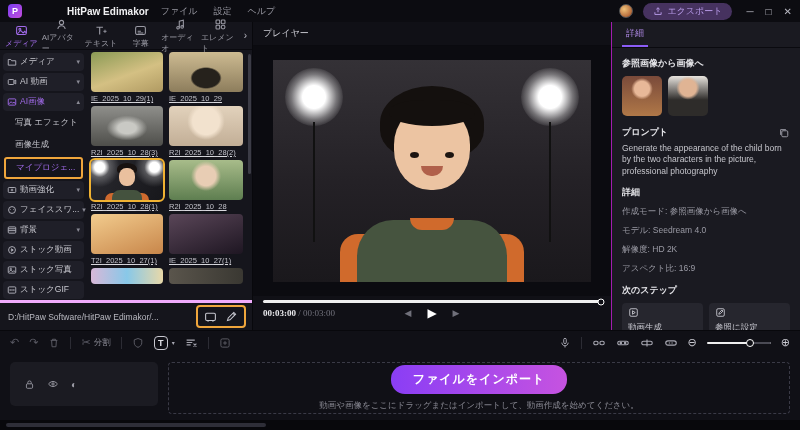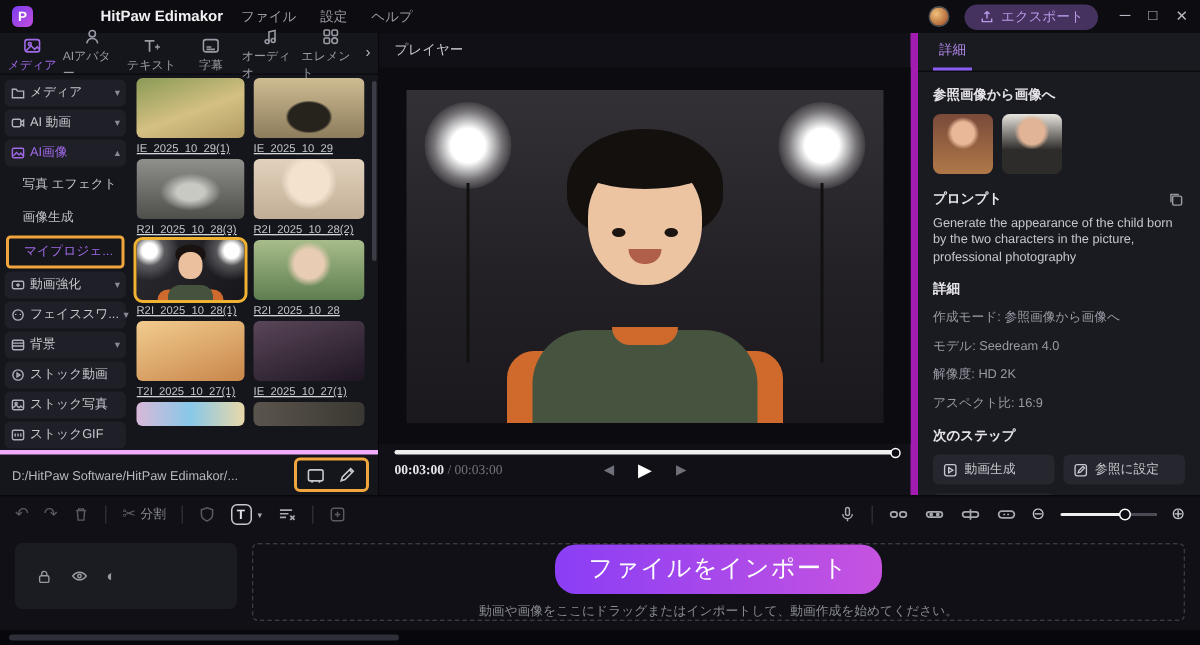--- a/index.html
+++ b/index.html
@@ -58,21 +58,21 @@
   .mini-hair { position:absolute; left:50%; top:22%; transform:translate(-50%,-50%); width:20px; height:12px; background:#181210; border-radius:50% 50% 40% 40%; }
   .mini-body { position:absolute; left:50%; bottom:-2px; transform:translateX(-50%); width:30px; height:12px; background:#44523e; border-radius:8px 8px 0 0; box-shadow:-8px 2px 0 -1px #cf6a2e, 8px 2px 0 -1px #cf6a2e; }
   .vscroll { position:absolute; right:1px; top:4px; width:3px; height:120px; background:#3c3c46; border-radius:2px; }
 
   .pathbar { height:30px; border-top:3px solid #f0abfc; display:flex; align-items:center; padding:0 6px 0 8px; gap:4px; }
   .path-text { flex:1; color:#b8b8c0; font-size:8.5px; white-space:nowrap; overflow:hidden; }
   .path-icons { display:flex; align-items:center; gap:8px; border:2px solid #f0a63c; border-radius:4px; padding:3px 6px; }
   .path-icons svg { stroke:#c8c8d0; }
 
   
-  .player { flex:1; background:#101016; display:flex; flex-direction:column; border-right:5px solid #a21caf; }
+  .player { flex:1; background:#101016; display:flex; flex-direction:column; border-right:1px solid #a21caf; }
   .player-head { height:24px; display:flex; align-items:center; padding:0 10px; color:#c8c8d0; font-size:9px; border-bottom:1px solid #0a0a0f; }
   .stage { flex:1; background:#0b0b10; display:flex; align-items:center; justify-content:center; }
   .photo { position:relative; width:318px; height:222px; background:linear-gradient(180deg,#343136,#242126 55%,#1a181c); overflow:hidden; }
   .glow { position:absolute; width:58px; height:58px; border-radius:50%; background:radial-gradient(circle,#ffffff 0 28%, rgba(255,255,255,.35) 55%, rgba(255,255,255,0) 75%); top:8px; }
   .glow.l { left:12px; } .glow.r { right:12px; }
   .stand { position:absolute; width:2px; height:120px; background:#111; top:62px; }
   .stand.l { left:40px; } .stand.r { right:40px; }
   .boy-hair { position:absolute; left:50%; top:26px; transform:translateX(-50%); width:104px; height:74px; background:#14100e; border-radius:52% 52% 42% 42%; }
   .boy-face { position:absolute; left:50%; top:46px; transform:translateX(-50%); width:76px; height:84px; background:#ecc4a2; border-radius:46% 46% 48% 48%; }
   .boy-bang { position:absolute; left:50%; top:40px; transform:translateX(-50%); width:86px; height:26px; background:#14100e; border-radius:50% 50% 60% 60%; }
@@ -102,21 +102,21 @@
   .det-h { color:#e4e4e8; font-size:9px; margin-top:9px; font-weight:bold; }
   .ref-row { display:flex; gap:6px; margin-top:6px; }
   .ref-img { width:40px; height:40px; border-radius:5px; }
   .ref-img.a { background:radial-gradient(circle at 50% 32%, #e8b898 0 22%, rgba(0,0,0,0) 32%),linear-gradient(180deg,#7a4a3a,#b07848); }
   .ref-img.b { background:radial-gradient(circle at 50% 30%, #e0b494 0 24%, rgba(0,0,0,0) 34%),linear-gradient(180deg,#e8e4de,#2e2c2a 60%); }
   .prompt-head { display:flex; align-items:center; justify-content:space-between; margin-top:10px; }
   .prompt-head svg { stroke:#9a9aa4; }
   .prompt-text { color:#c6c6cc; font-size:8.5px; line-height:1.35; margin-top:4px; }
   .field { color:#9a9aa4; font-size:8.5px; margin-top:7px; white-space:nowrap; }
   .btn-grid { display:grid; grid-template-columns:1fr 1fr; gap:6px; margin-top:6px; }
-  .d-btn { display:flex; align-items:center; gap:4px; background:#26262e; border-radius:4px; padding:4px 6px; color:#c8c8d0; font-size:8.5px; white-space:nowrap; }
+  .d-btn { display:flex; align-items:flex-start; gap:4px; background:#26262e; border-radius:4px; padding:4px 6px; color:#c8c8d0; font-size:8.5px; white-space:nowrap;flex-direction:column; }
   .d-btn svg { stroke:#c8c8d0; flex:0 0 auto; }
 
   
   .toolbar { height:24px; background:#101016; border-top:1px solid #08080c; display:flex; align-items:center; padding:0 10px; gap:10px; flex:0 0 auto; }
   .toolbar svg { stroke:#a8a8b2; }
   .tool { display:flex; align-items:center; gap:3px; color:#8a8a94; font-size:8.5px; }
   .tool .u { font-size:11px; color:#a8a8b2; }
   .tool.dim .u, .tool.dim svg { color:#5a5a64; stroke:#5a5a64; }
   .tsep { width:1px; height:12px; background:#2c2c34; }
   .t-box { width:14px; height:14px; border:1.2px solid #c8c8d0; border-radius:4px; display:flex; align-items:center; justify-content:center; color:#e0e0e6; font-size:9px; font-weight:bold; }
@@ -126,21 +126,21 @@
   .zoom-slider .zs-knob { position:absolute; left:68%; top:50%; transform:translate(-50%,-50%); width:8px; height:8px; background:#0e0e14; border:1.5px solid #fff; border-radius:50%; }
   .zs-rest { position:absolute; right:0; top:0; height:2px; width:30%; background:#4a4a54; border-radius:2px; }
   .zoom-btn { color:#c8c8d0; font-size:11px; }
 
   
   .timeline { height:66px; background:#101016; display:flex; padding:8px 10px 6px; gap:10px; flex:0 0 auto; }
   .track-head { width:148px; height:44px; background:#1b1b22; border-radius:5px; display:flex; align-items:center; gap:12px; padding-left:14px; }
   .track-head svg { stroke:#9a9aa4; }
   .track-head .u { color:#9a9aa4; font-size:10px; }
   .dropzone { flex:1; border:1px dashed #3a3a46; border-radius:4px; display:flex; flex-direction:column; align-items:center; justify-content:center; gap:6px; }
-  .import-btn { background:linear-gradient(90deg,#8a3ef5,#c653e0); color:#fff; font-size:16px; font-weight:normal; border-radius:14px; padding:6px 22px; letter-spacing:1px; }
+  .import-btn { background:linear-gradient(90deg,#8a3ef5,#c653e0); color:#fff; font-size:12px; font-weight:bold; border-radius:14px; padding:6px 22px; letter-spacing:1px; }
   .hint { color:#8a8a94; font-size:8.5px; }
 
   .bottom-strip { height:10px; background:#08080c; display:flex; align-items:center; padding:0 4px; }
   .hscroll { width:260px; height:4px; background:#2e2e38; border-radius:2px; margin-left:2px; }
 </style>
 </head>
 <body>
 
 <div class="app">
 

